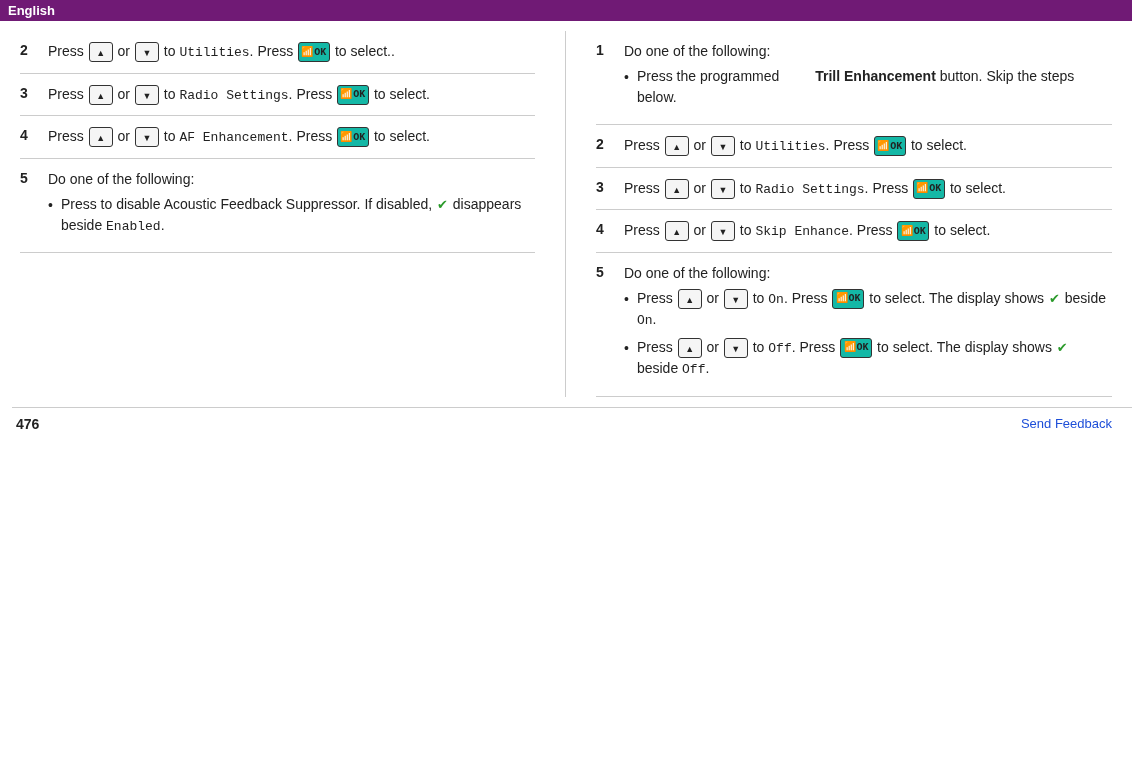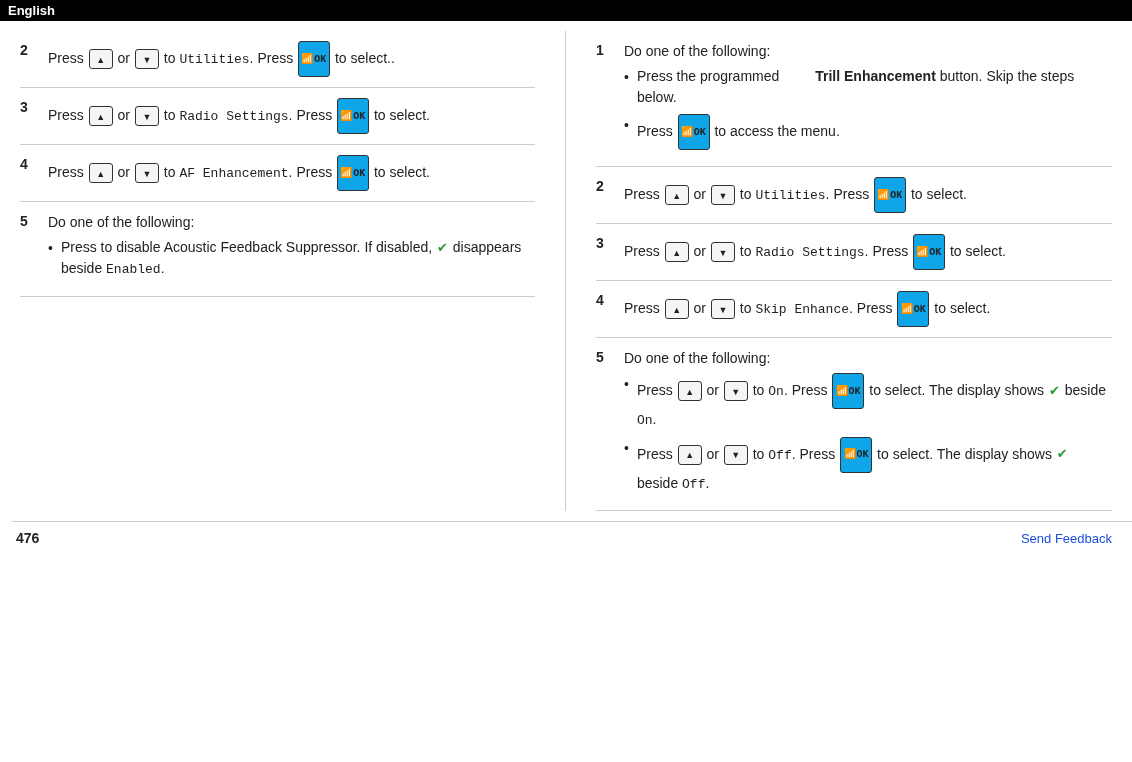--- a/index.html
+++ b/index.html
@@ -5,21 +5,21 @@
     * { box-sizing: border-box; margin: 0; padding: 0; }
     body {
       font-family: Arial, sans-serif;
       font-size: 14px;
       color: #222;
       background: #fff;
       width: 1132px;
       min-height: 762px;
     }
     .lang-bar {
-      background: #000000;
+      background: #701a75;
       color: #fff;
       font-size: 13px;
       font-weight: bold;
       padding: 3px 8px;
     }
     .content-area {
       display: flex;
       padding: 10px 20px;
     }
     .left-col {
@@ -69,25 +69,25 @@
       background: #f5f5f5;
       font-weight: bold;
     }
     .btn-ok {
       display: inline-flex;
       align-items: center;
       justify-content: center;
       border: 1.5px solid #333;
       border-radius: 3px;
       width: 32px;
-      height: 36px;
+      height: 20px;
       font-size: 10px;
       margin: 0 1px;
       vertical-align: middle;
-      background: #0ea5e9;
+      background: #14b8a6;
       font-weight: bold;
       font-family: 'Courier New', monospace;
     }
     .up-arrow::before { content: '▲'; font-size: 9px; }
     .down-arrow::before { content: '▼'; font-size: 9px; }
     .bullet-list {
       list-style: none;
       padding: 0;
       margin: 4px 0 0 0;
     }
@@ -197,23 +197,20 @@
     </div>
   <div class="right-col" id="right-col">
       <div class="step">
         <div class="step-num">1</div>
         <div class="step-body">
           <p>Do one of the following:</p>
           <ul class="bullet-list">
             <li>
               <span><span>Press the programmed </span><span class="bold">Trill Enhancement</span><span> button. Skip the steps below.</span></span>
             </li>
-            <li>
-              <span><span>Press </span><span class="btn-ok">📶OK</span><span> to access the menu.</span></span>
-            </li>
           </ul>
         </div>
       </div>
       <div class="step">
         <div class="step-num">2</div>
         <div class="step-body">
           <p><span>Press </span><span class="btn-icon">
               <span class="up-arrow"></span>
             </span><span> or </span><span class="btn-icon">
               <span class="down-arrow"></span>

